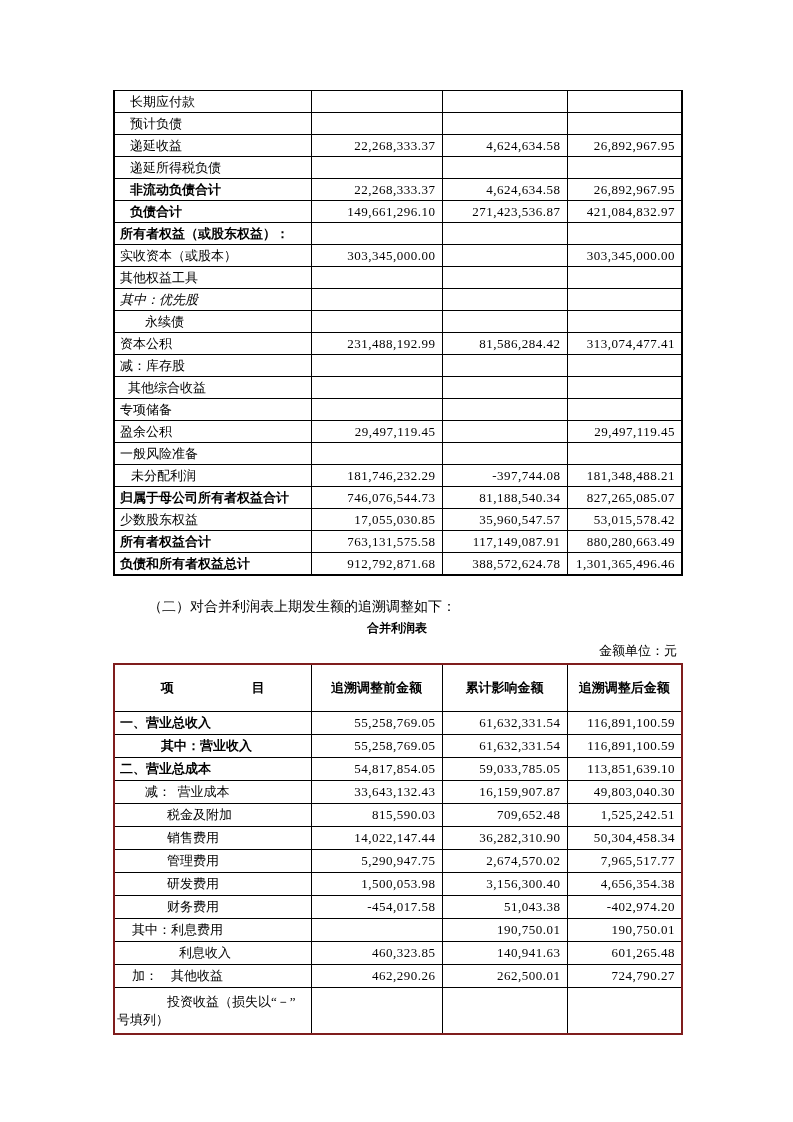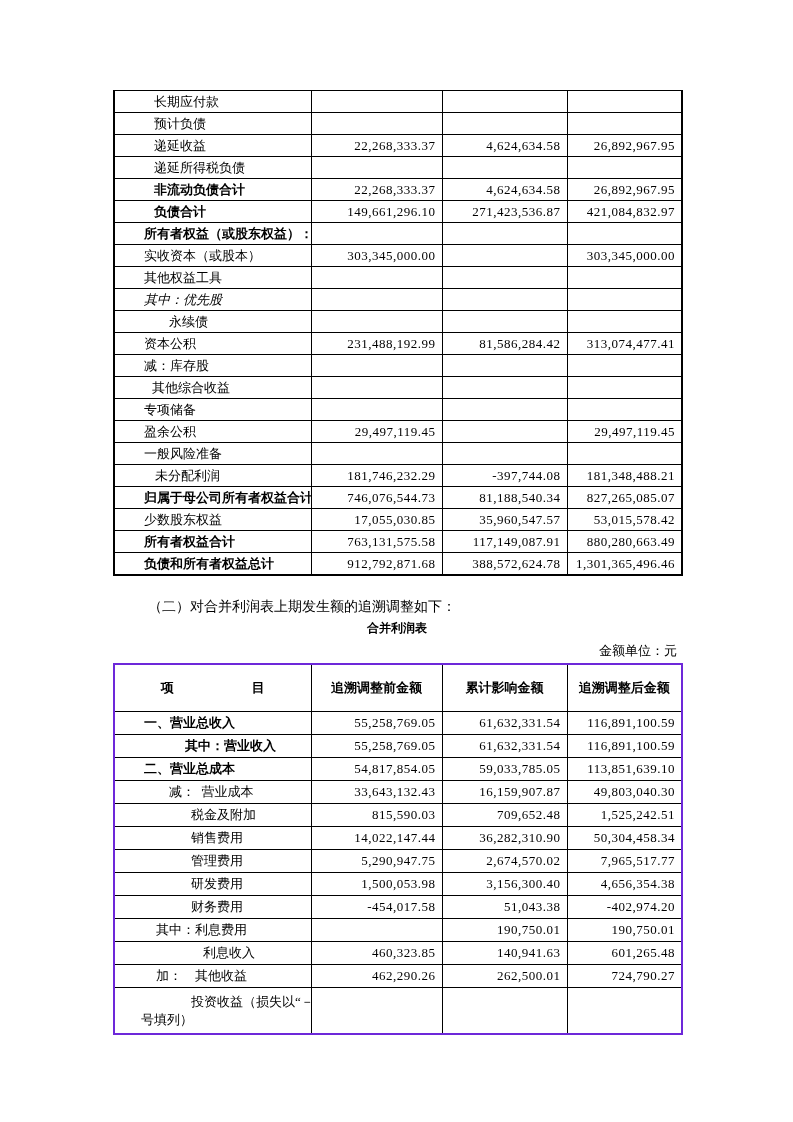--- a/index.html
+++ b/index.html
@@ -20,31 +20,31 @@
     table-layout:fixed;
   }
   .fin-table td,.fin-table th{
     border:1px solid #000;
     font-size:13px;
     padding:0;
     vertical-align:middle;
     overflow:hidden;
   }
   #balance-table{top:90px;border:2px solid #000;border-top-width:1px;}
-  #income-table{top:663px;border:2px solid #6d28d9;}
+  #income-table{top:663px;border:2px solid #7f1d1d;}
   #balance-table td{height:21px;}
   #income-table td{height:22px;}
   #income-table tr.tall td{height:45px;}
   #income-table th{
     height:46px;
     font-weight:bold;
     text-align:center;
     white-space:nowrap;
   }
-  .lbl div{white-space:nowrap;line-height:1.35;margin-left:24px;}
+  .lbl div{white-space:nowrap;line-height:1.35;}
   .num{
     text-align:right;
     padding-right:6px !important;
     white-space:nowrap;
     letter-spacing:0.5px;
   }
   .b{font-weight:bold;}
   .note{
     position:absolute;
     left:148px;top:598px;

